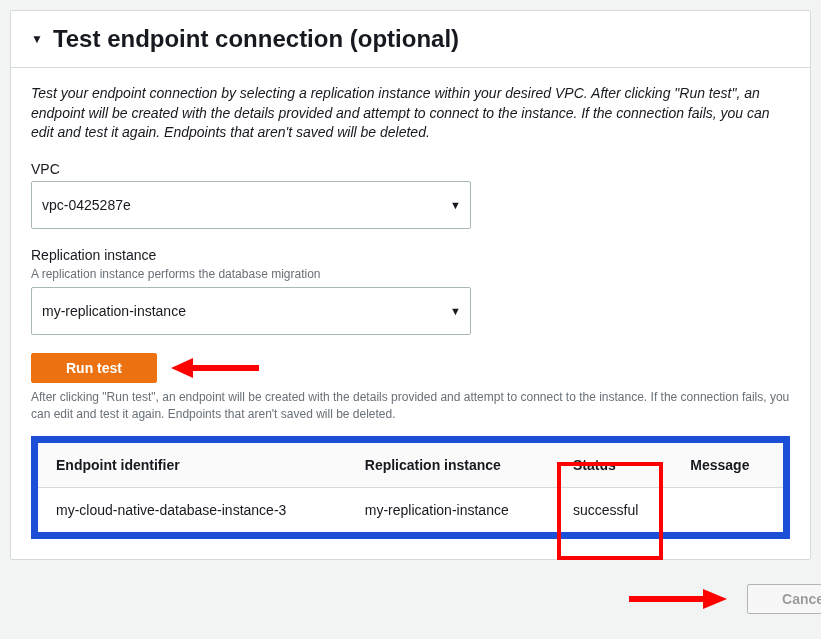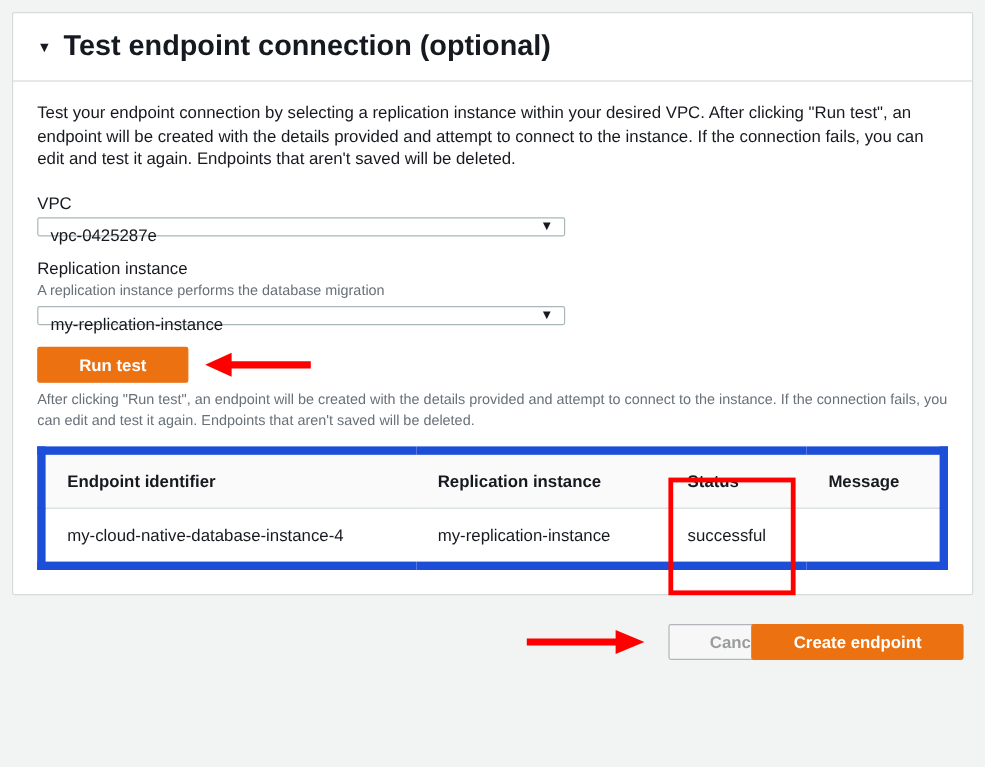--- a/index.html
+++ b/index.html
@@ -30,20 +30,21 @@
     .panel-header h2 {
       font-size: 24px;
       font-weight: 700;
     }
     .panel-body {
       padding: 16px 20px 20px 20px;
     }
     .description {
       line-height: 1.4;
       margin-bottom: 18px;
+      font-style: italic;
     }
     .form-group {
       margin-bottom: 18px;
       margin-top: 12px;
     }
     .form-label {
       display: block;
       font-weight: 400;
       margin-bottom: 4px;
     }
@@ -59,21 +60,22 @@
     }
     .select {
       width: 100%;
       border: 1px solid #aab7b8;
       border-radius: 2px;
       padding: 6px 34px 6px 10px;
       font-size: 14px;
       background: #fff;
       cursor: pointer;
       display: flex;
-      height: 16px;
+      align-items: center;
+      height: 48px;
     }
     .select-caret {
       position: absolute;
       right: 10px;
       top: 50%;
       transform: translateY(-50%);
       pointer-events: none;
       color: #16191f;
       font-size: 11px;
     }
@@ -206,21 +208,21 @@
       <thead>
         <tr>
           <th>Endpoint identifier</th>
           <th>Replication instance</th>
           <th>Status</th>
           <th>Message</th>
         </tr>
       </thead>
       <tbody>
         <tr>
-          <td>my-cloud-native-database-instance-4</td>
+          <td>my-cloud-native-database-instance-3</td>
           <td>my-replication-instance</td>
           <td>
             <span class="status-cell-wrap">
               <span>successful</span>
               <span class="highlight-box highlight-status"></span>
             </span>
           </td>
           <td></td>
         </tr>
       </tbody>
@@ -230,14 +232,13 @@
 </div>
 
 <div class="footer">
   <span class="arrow" style="margin-right:6px;">
     <svg width="100" height="26" viewBox="0 0 100 26">
       <line x1="2" y1="13" x2="80" y2="13" stroke="#ff0000" stroke-width="6"></line>
       <polygon points="100,13 76,3 76,23" fill="#ff0000"></polygon>
     </svg>
   </span>
   <button class="btn btn-secondary" style="position:relative; z-index:-1; opacity:.4; margin-right:-60px;">Cancel</button>
-  <button class="btn btn-primary">Create endpoint</button>
 </div>
 
 </body></html>

